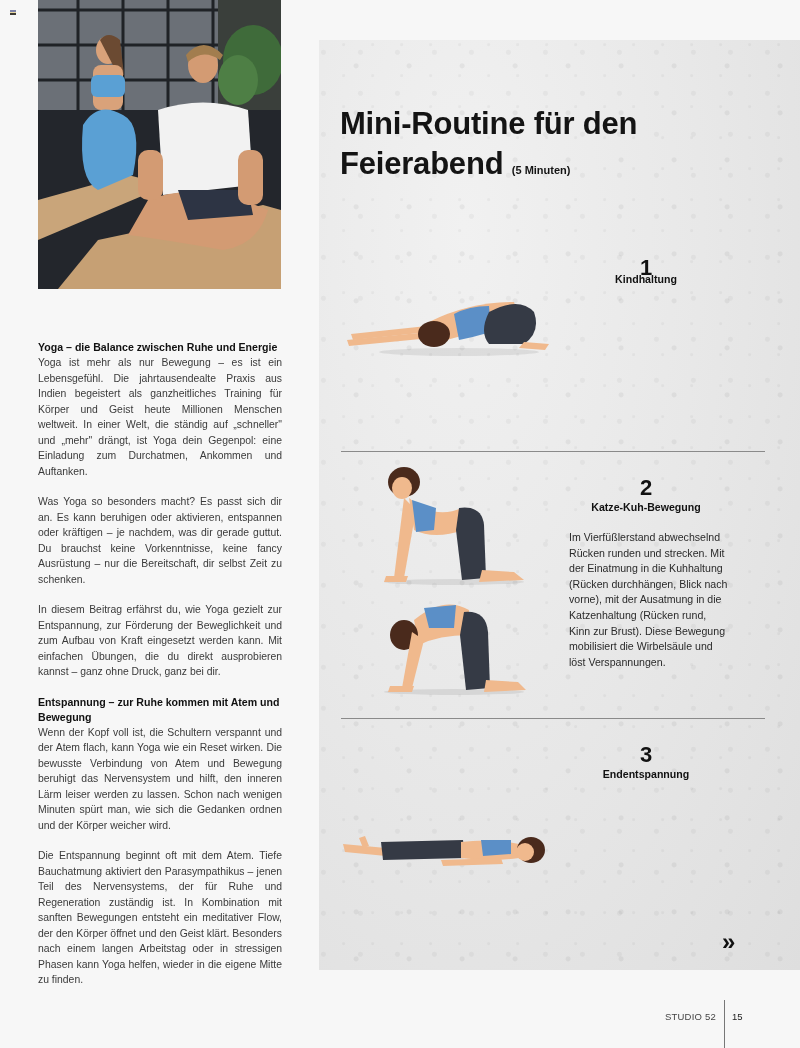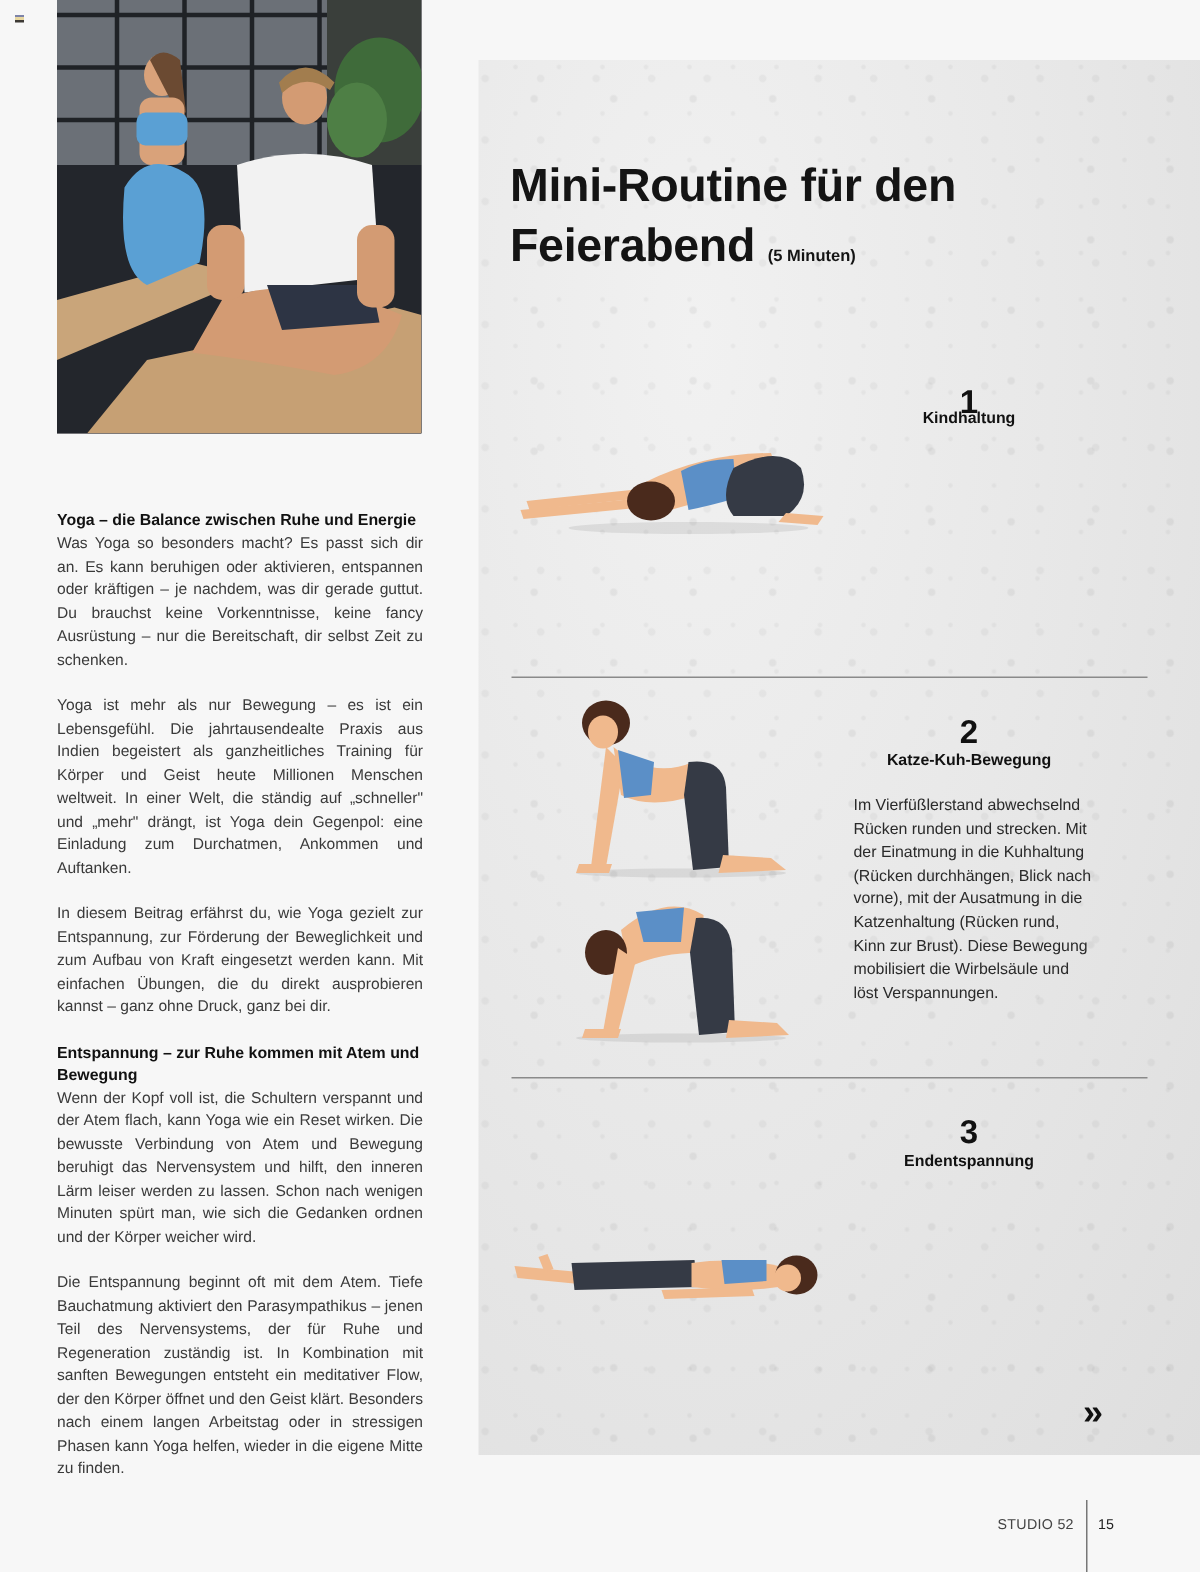--- a/index.html
+++ b/index.html
@@ -117,22 +117,22 @@
     <path d="M120 110 Q165 95 210 110 L215 185 L125 195 Z" fill="#f2f2f2"></path>
     <path d="M110 200 Q160 180 230 210 Q220 245 185 250 Q130 240 90 235 Z" fill="#d39b73"></path>
     <path d="M140 190 L210 190 L215 215 L150 220 Z" fill="#2d3444"></path>
     <rect x="100" y="150" width="25" height="50" rx="10" fill="#d39b73"></rect>
     <rect x="200" y="150" width="25" height="55" rx="10" fill="#d39b73"></rect>
   </svg>
 </div>
 
 <div class="left-col">
   <h3>Yoga – die Balance zwischen Ruhe und Energie</h3>
+  <p>Yoga ist mehr als nur Bewegung – es ist ein Lebensgefühl. Die jahrtausendealte Praxis aus Indien begeistert als ganzheitliches Training für Körper und Geist heute Millionen Menschen weltweit. In einer Welt, die ständig auf „schneller" und „mehr" drängt, ist Yoga dein Gegenpol: eine Einladung zum Durchatmen, Ankommen und Auftanken.</p>
   <p>Was Yoga so besonders macht? Es passt sich dir an. Es kann beruhigen oder aktivieren, entspannen oder kräftigen – je nachdem, was dir gerade guttut. Du brauchst keine Vorkenntnisse, keine fancy Ausrüstung – nur die Bereitschaft, dir selbst Zeit zu schenken.</p>
-  <p>Yoga ist mehr als nur Bewegung – es ist ein Lebensgefühl. Die jahrtausendealte Praxis aus Indien begeistert als ganzheitliches Training für Körper und Geist heute Millionen Menschen weltweit. In einer Welt, die ständig auf „schneller" und „mehr" drängt, ist Yoga dein Gegenpol: eine Einladung zum Durchatmen, Ankommen und Auftanken.</p>
   <p>In diesem Beitrag erfährst du, wie Yoga gezielt zur Entspannung, zur Förderung der Beweglichkeit und zum Aufbau von Kraft eingesetzt werden kann. Mit einfachen Übungen, die du direkt ausprobieren kannst – ganz ohne Druck, ganz bei dir.</p>
   <h3 class="sec2">Entspannung – zur Ruhe kommen mit Atem und Bewegung</h3>
   <p>Wenn der Kopf voll ist, die Schultern verspannt und der Atem flach, kann Yoga wie ein Reset wirken. Die bewusste Verbindung von Atem und Bewegung beruhigt das Nervensystem und hilft, den inneren Lärm leiser werden zu lassen. Schon nach wenigen Minuten spürt man, wie sich die Gedanken ordnen und der Körper weicher wird.</p>
   <p>Die Entspannung beginnt oft mit dem Atem. Tiefe Bauchatmung aktiviert den Parasympathikus – jenen Teil des Nervensystems, der für Ruhe und Regeneration zuständig ist. In Kombination mit sanften Bewegungen entsteht ein meditativer Flow, der den Körper öffnet und den Geist klärt. Besonders nach einem langen Arbeitstag oder in stressigen Phasen kann Yoga helfen, wieder in die eigene Mitte zu finden.</p>
 </div>
 
 <div class="panel">
   <div class="panel-noise"></div>
 
   <div class="title">

